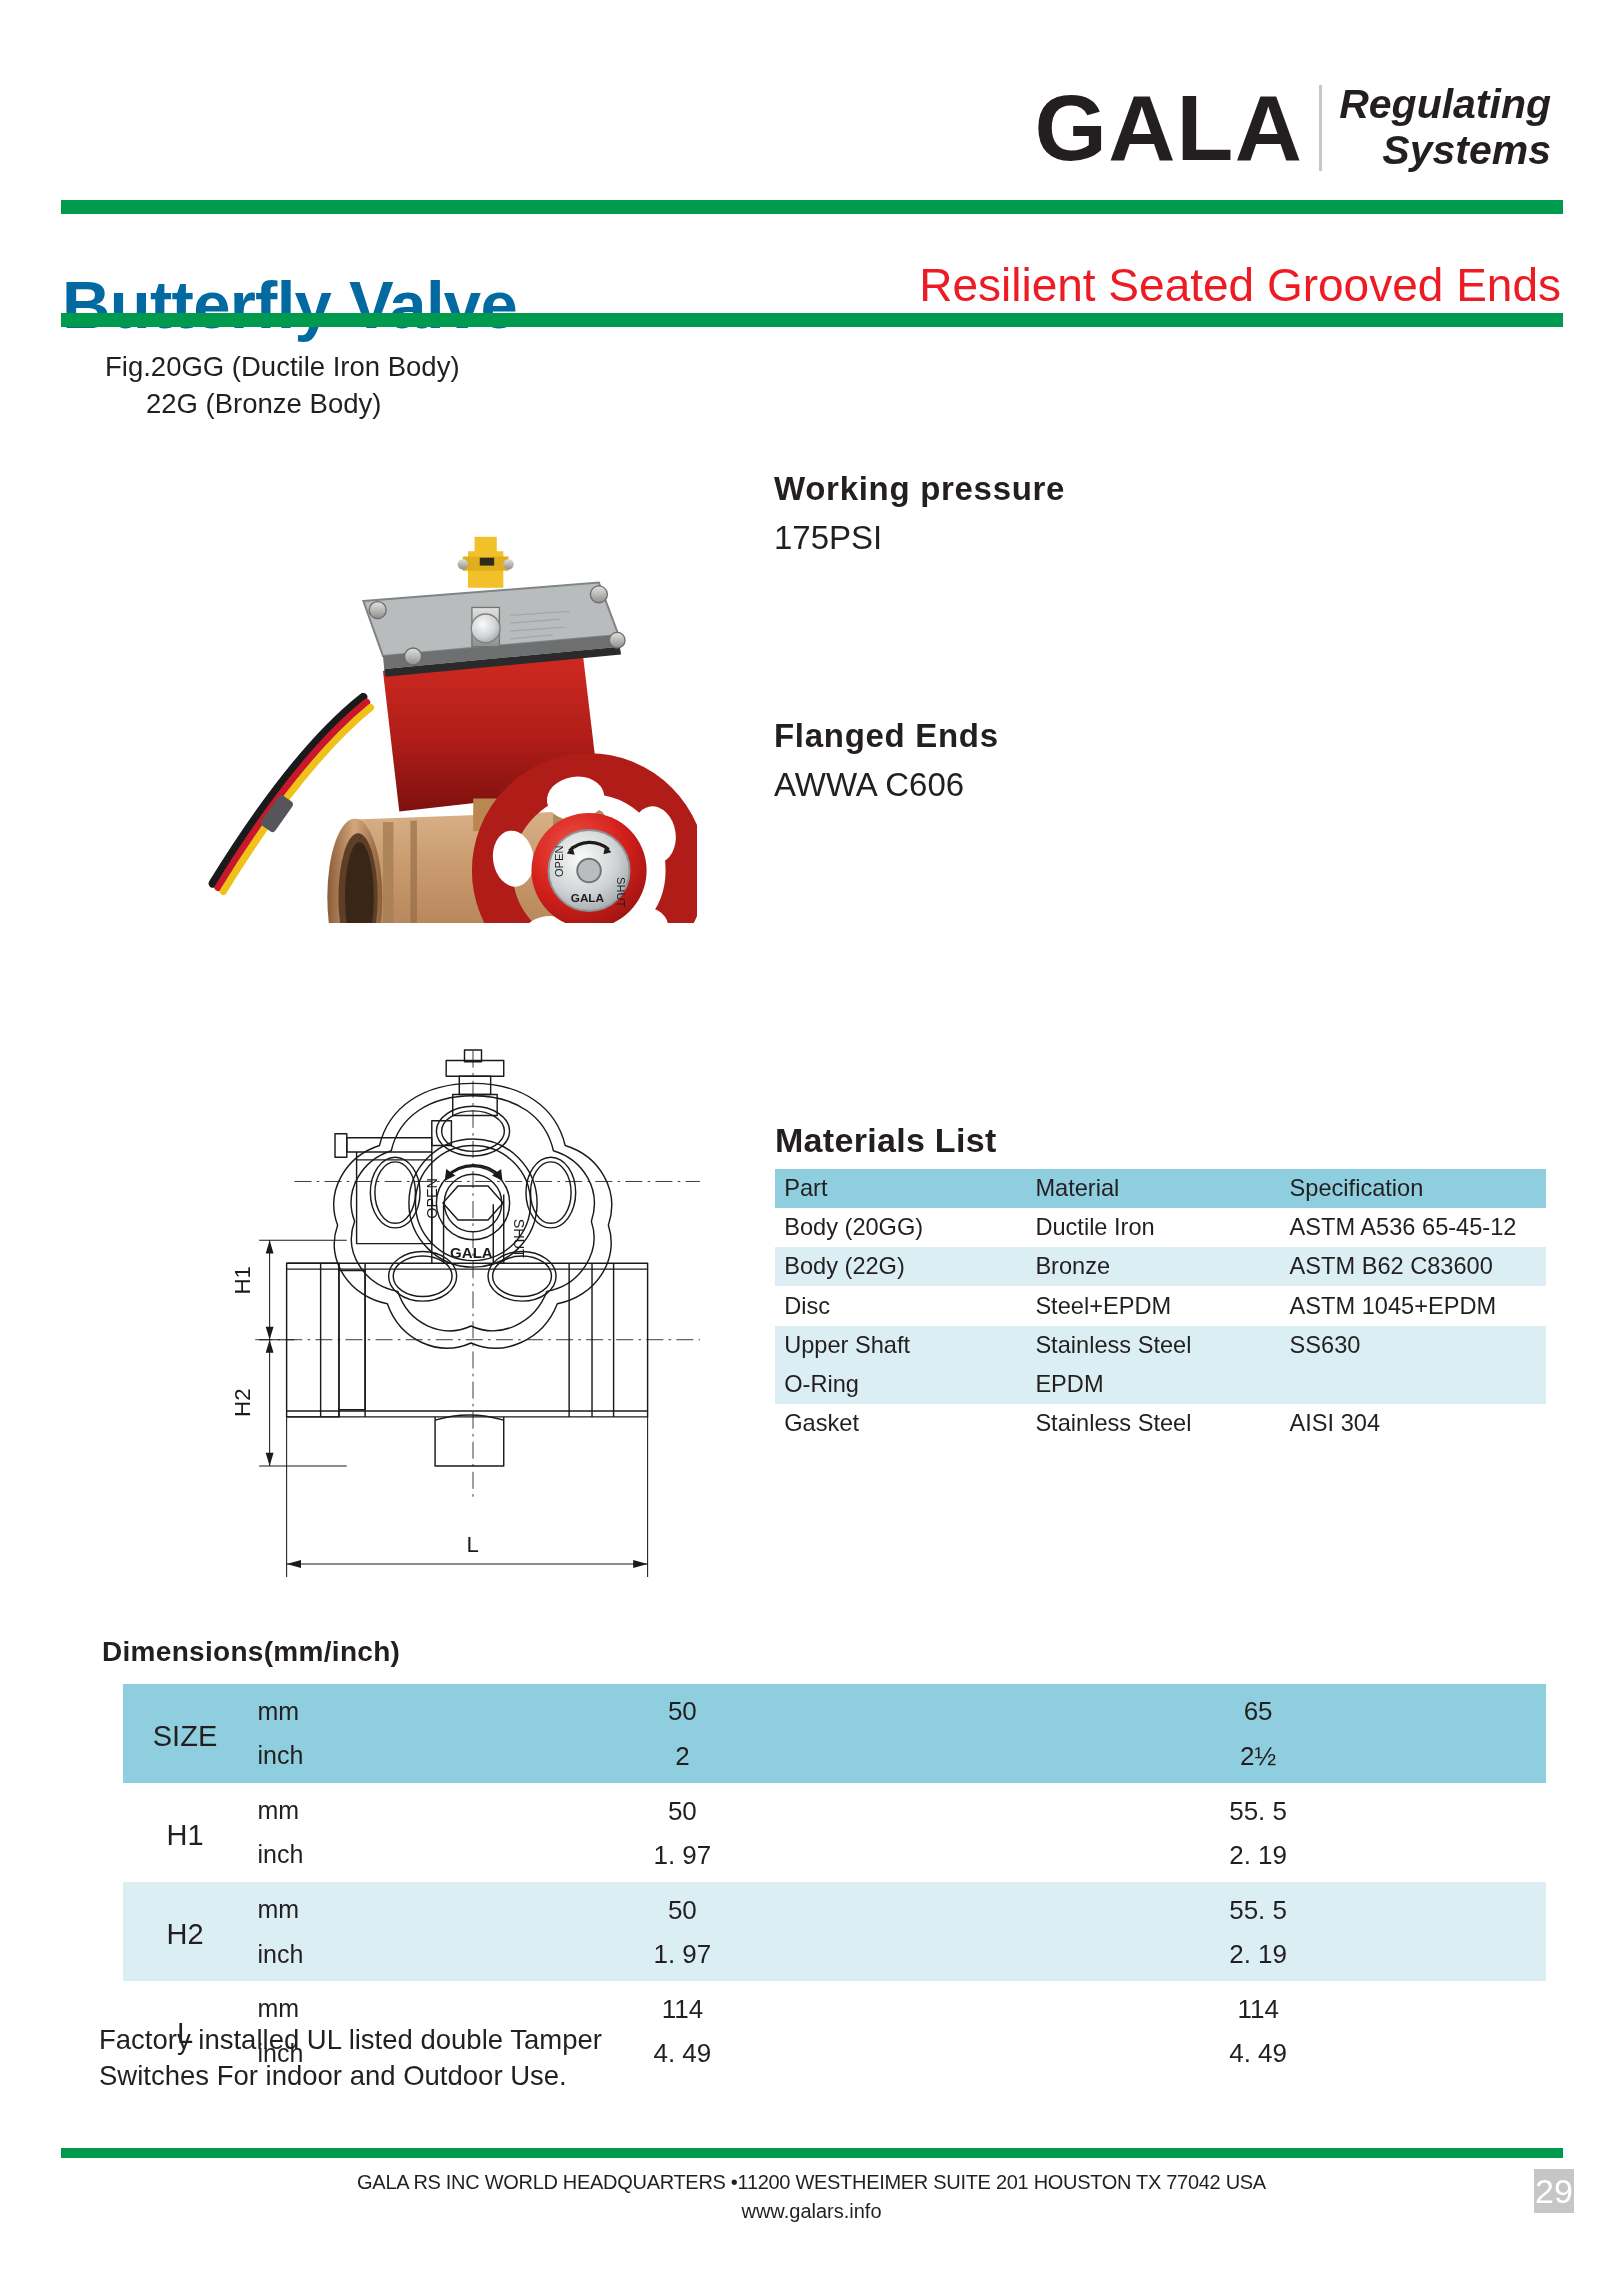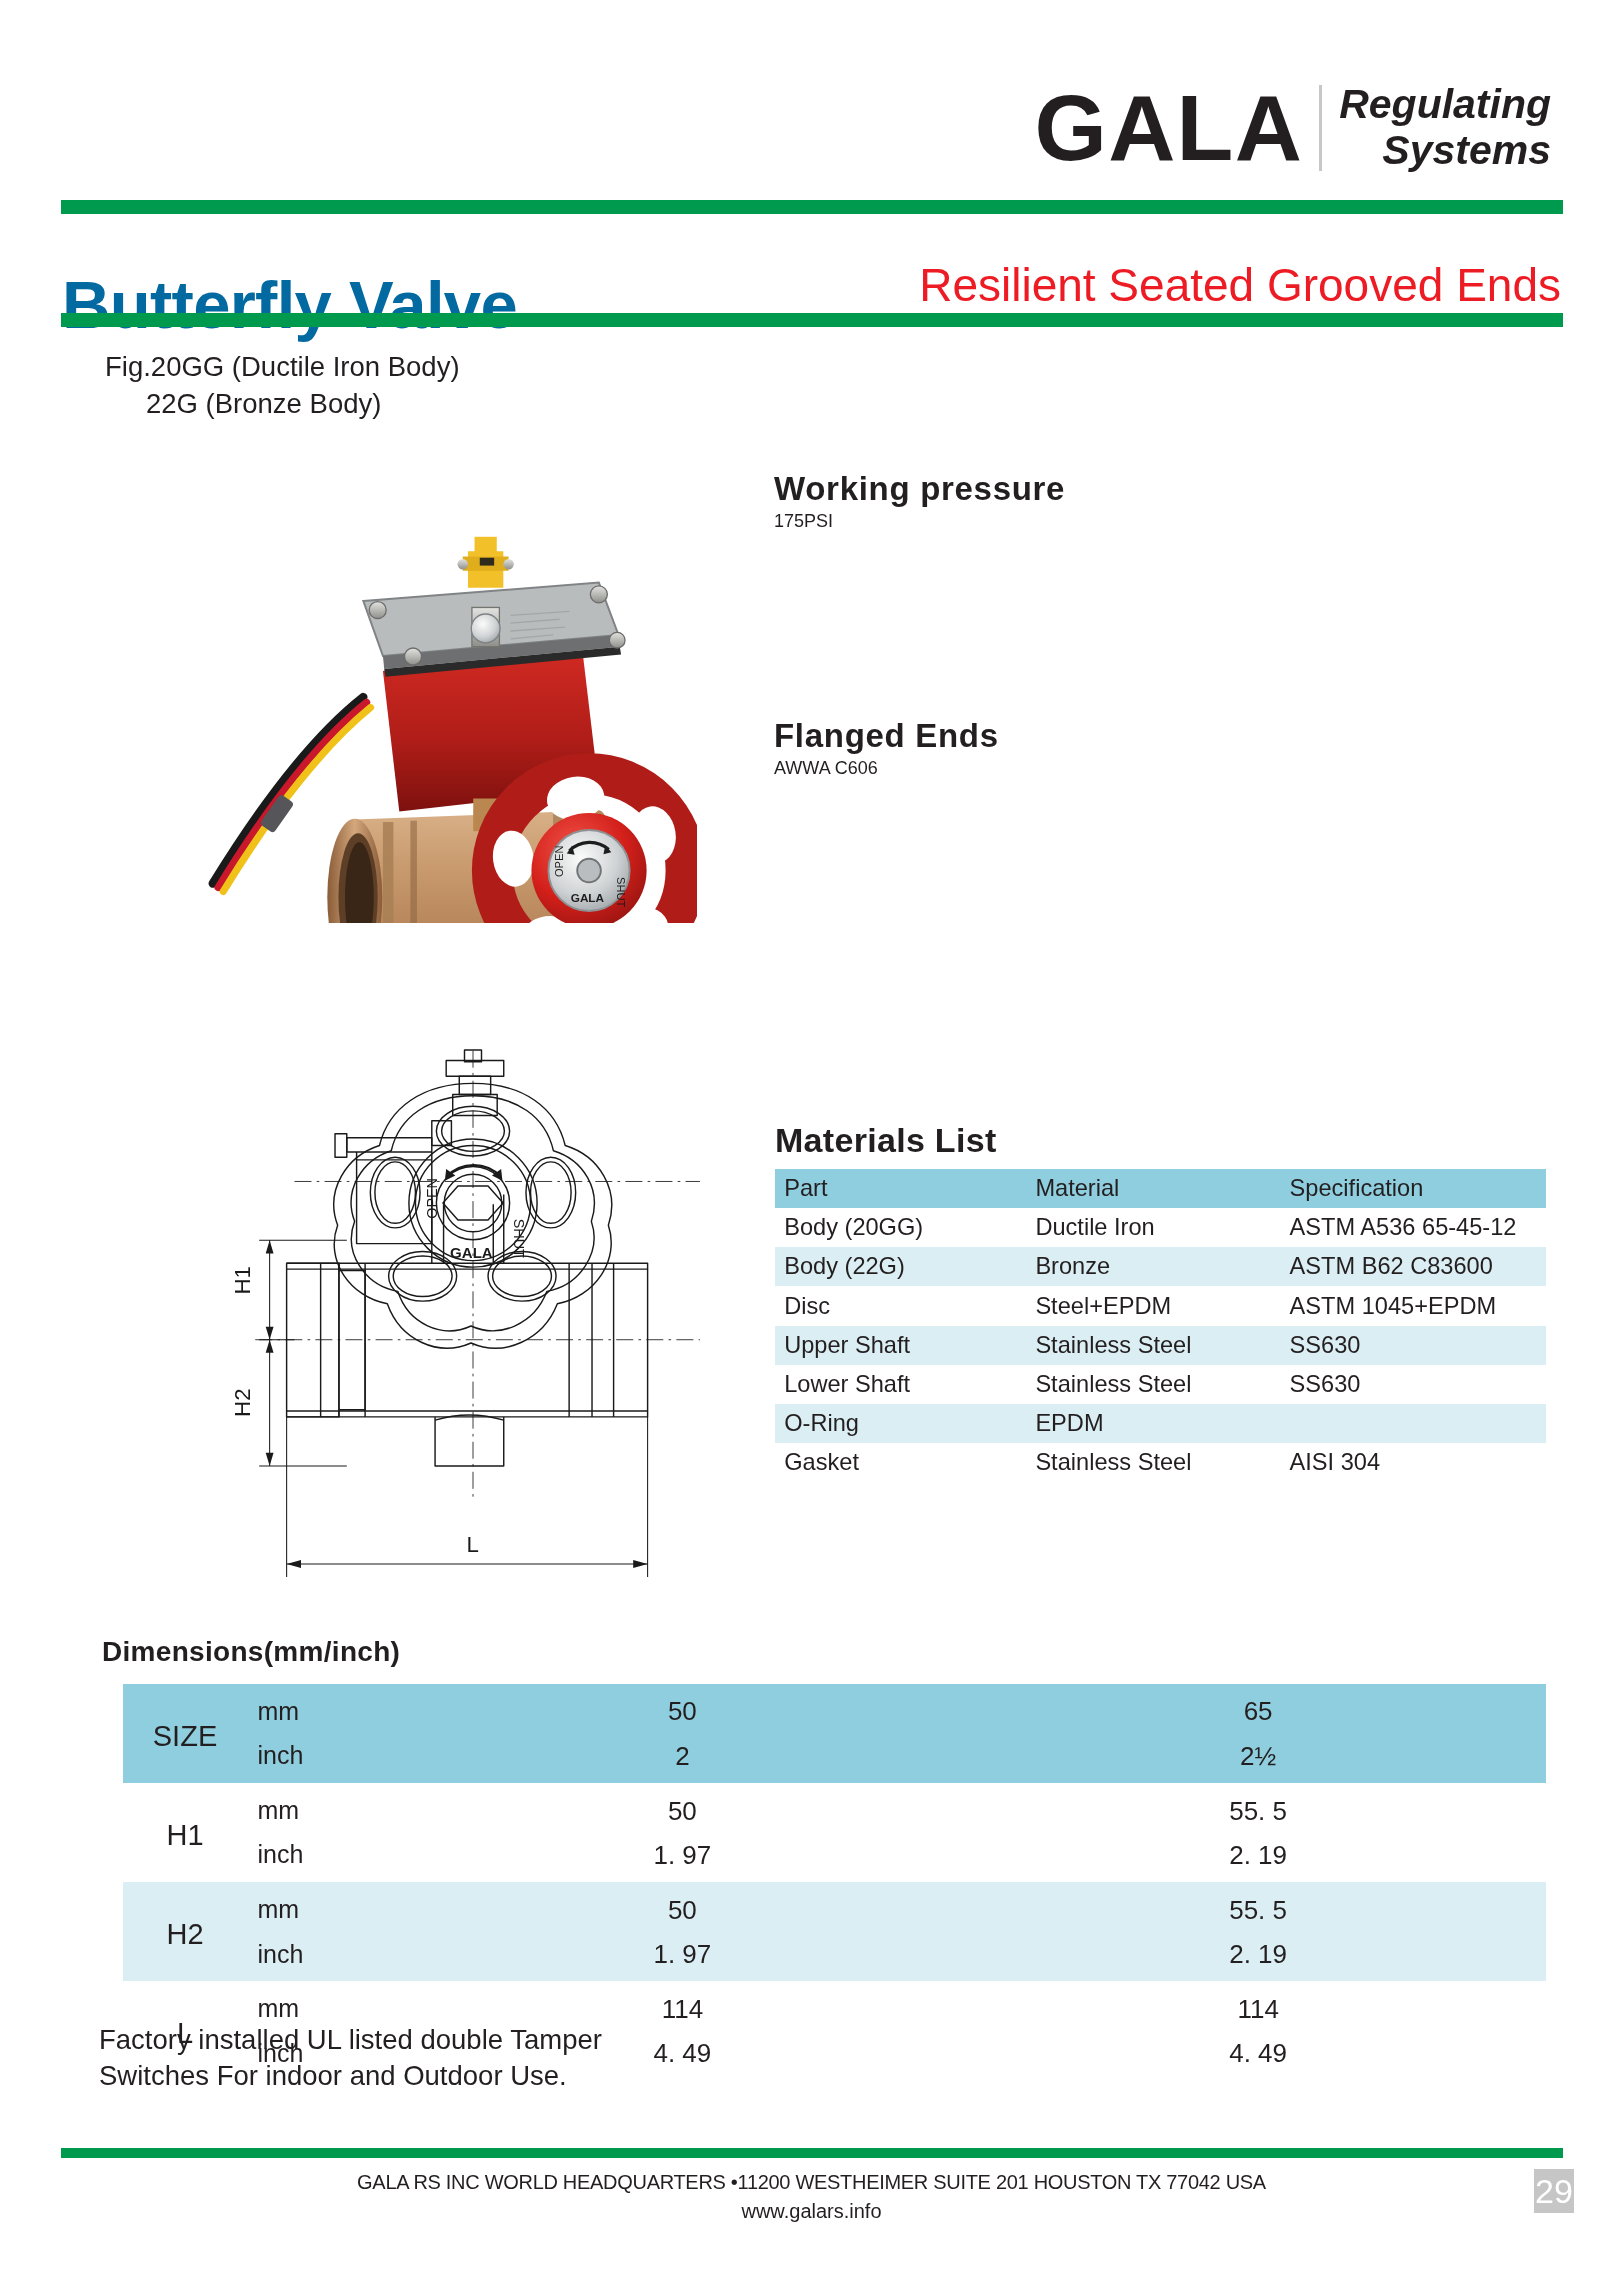--- a/index.html
+++ b/index.html
@@ -19,21 +19,21 @@
   #page-title{position:absolute;left:62px;top:226px;font-size:67px;font-weight:bold;color:#0369a1;letter-spacing:-0.7px;line-height:1;}
   #page-subtitle{position:absolute;right:62px;top:262px;font-size:46px;color:#ed1c24;line-height:1;}
 
   #fig-block{position:absolute;left:105px;top:348px;font-size:27.5px;line-height:1.35;}
   #fig-line2{padding-left:41px;}
 
   
   #spec-pressure{position:absolute;left:774px;top:468px;}
   #spec-flanged{position:absolute;left:774px;top:715px;}
   .spec-title{font-size:33px;font-weight:bold;letter-spacing:0.7px;line-height:1.25;}
-  .spec-value{font-size:18px;line-height:1.3;margin-top:1px;}
+  .spec-value{font-size:33px;line-height:1.3;margin-top:8px;}
 
   
   #product-photo{position:absolute;left:167px;top:517px;width:530px;height:406px;}
 
   
   #materials-heading{position:absolute;left:775px;top:1121px;font-size:34px;font-weight:bold;letter-spacing:0.3px;}
   #materials-table{position:absolute;left:775px;top:1169px;width:771px;border-collapse:collapse;}
   #materials-table td{font-size:23.6px;padding:7.2px 0 7.2px 9.2px;line-height:1.05;}
   #materials-table tr.head td{background:#8fcede;}
   #materials-table tr.alt td{background:#dbeef3;}
@@ -232,25 +232,20 @@
     <tr>
       <td>Disc</td>
       <td>Steel+EPDM</td>
       <td>ASTM  1045+EPDM</td>
     </tr>
     <tr class="alt">
       <td>Upper Shaft</td>
       <td>Stainless  Steel</td>
       <td>SS630</td>
     </tr>
-    <tr>
-      <td>Lower Shaft</td>
-      <td>Stainless  Steel</td>
-      <td>SS630</td>
-    </tr>
     <tr class="alt">
       <td>O-Ring</td>
       <td>EPDM</td>
       <td></td>
     </tr>
     <tr>
       <td>Gasket</td>
       <td>Stainless  Steel</td>
       <td>AISI  304</td>
     </tr>

